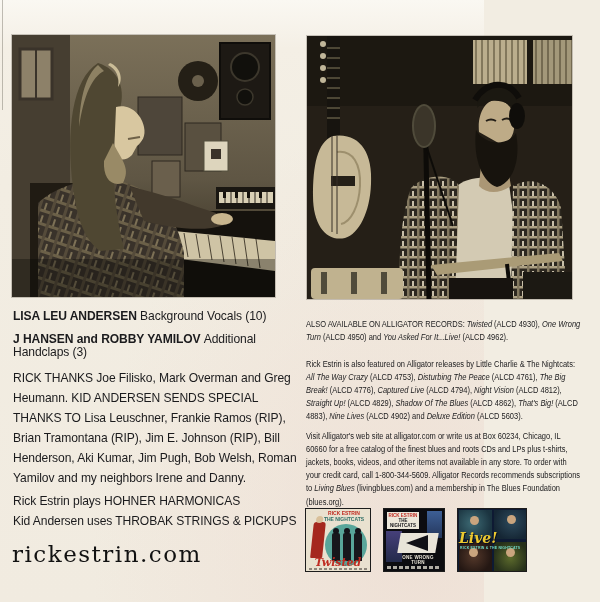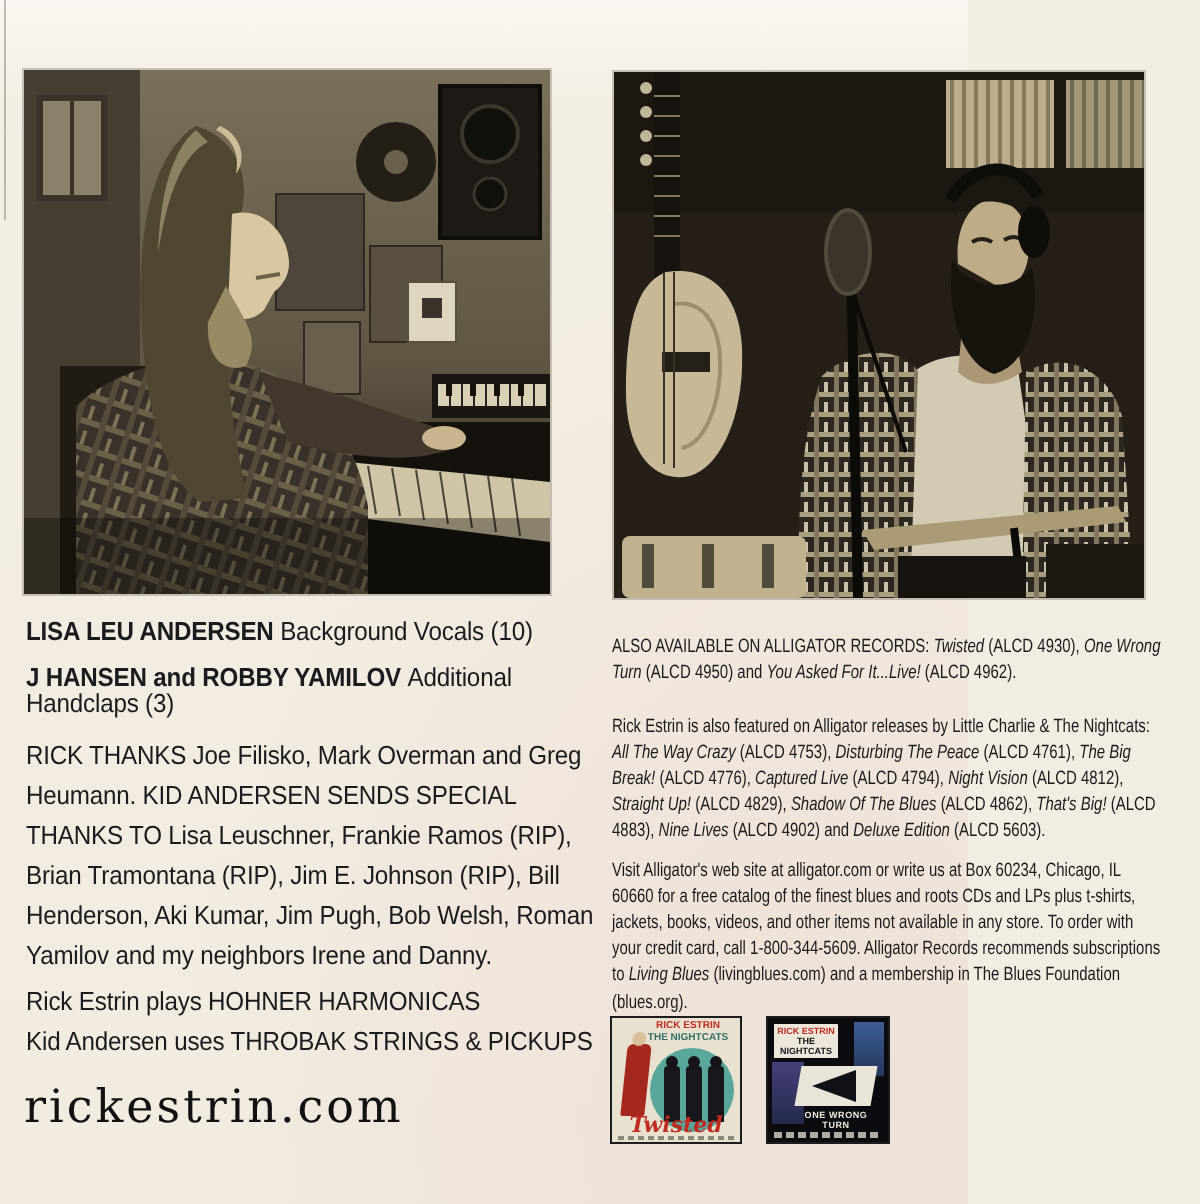--- a/index.html
+++ b/index.html
@@ -301,15 +301,31 @@
         <div class="l2">THE NIGHTCATS</div>
       </div>
       <div class="owt-photo-r"></div>
       <div class="owt-photo-l"></div>
       <div class="owt-band"></div>
       <div class="owt-arrow"></div>
       <div class="owt-title">ONE WRONG TURN</div>
       <div class="owt-strip"></div>
     </div>
 
+    <div class="cover cover-live">
+      <div class="lv-q lv-tl">
+          <div class="lv-head" style="left:11px;top:6px;width:9px;height:9px;"></div>
+        </div>
+      <div class="lv-q lv-tr">
+          <div class="lv-head" style="left:13px;top:5px;width:9px;height:9px;"></div>
+        </div>
+      <div class="lv-q lv-bl">
+          <div class="lv-head" style="left:10px;top:6px;width:9px;height:9px;"></div>
+        </div>
+      <div class="lv-q lv-br">
+          <div class="lv-head" style="left:12px;top:6px;width:9px;height:9px;"></div>
+        </div>
+      <div class="lv-title">Live!</div>
+      <div class="lv-sub">RICK ESTRIN &amp; THE NIGHTCATS</div>
+    </div>
 
   </div>
 </div>
 
 </body></html>

